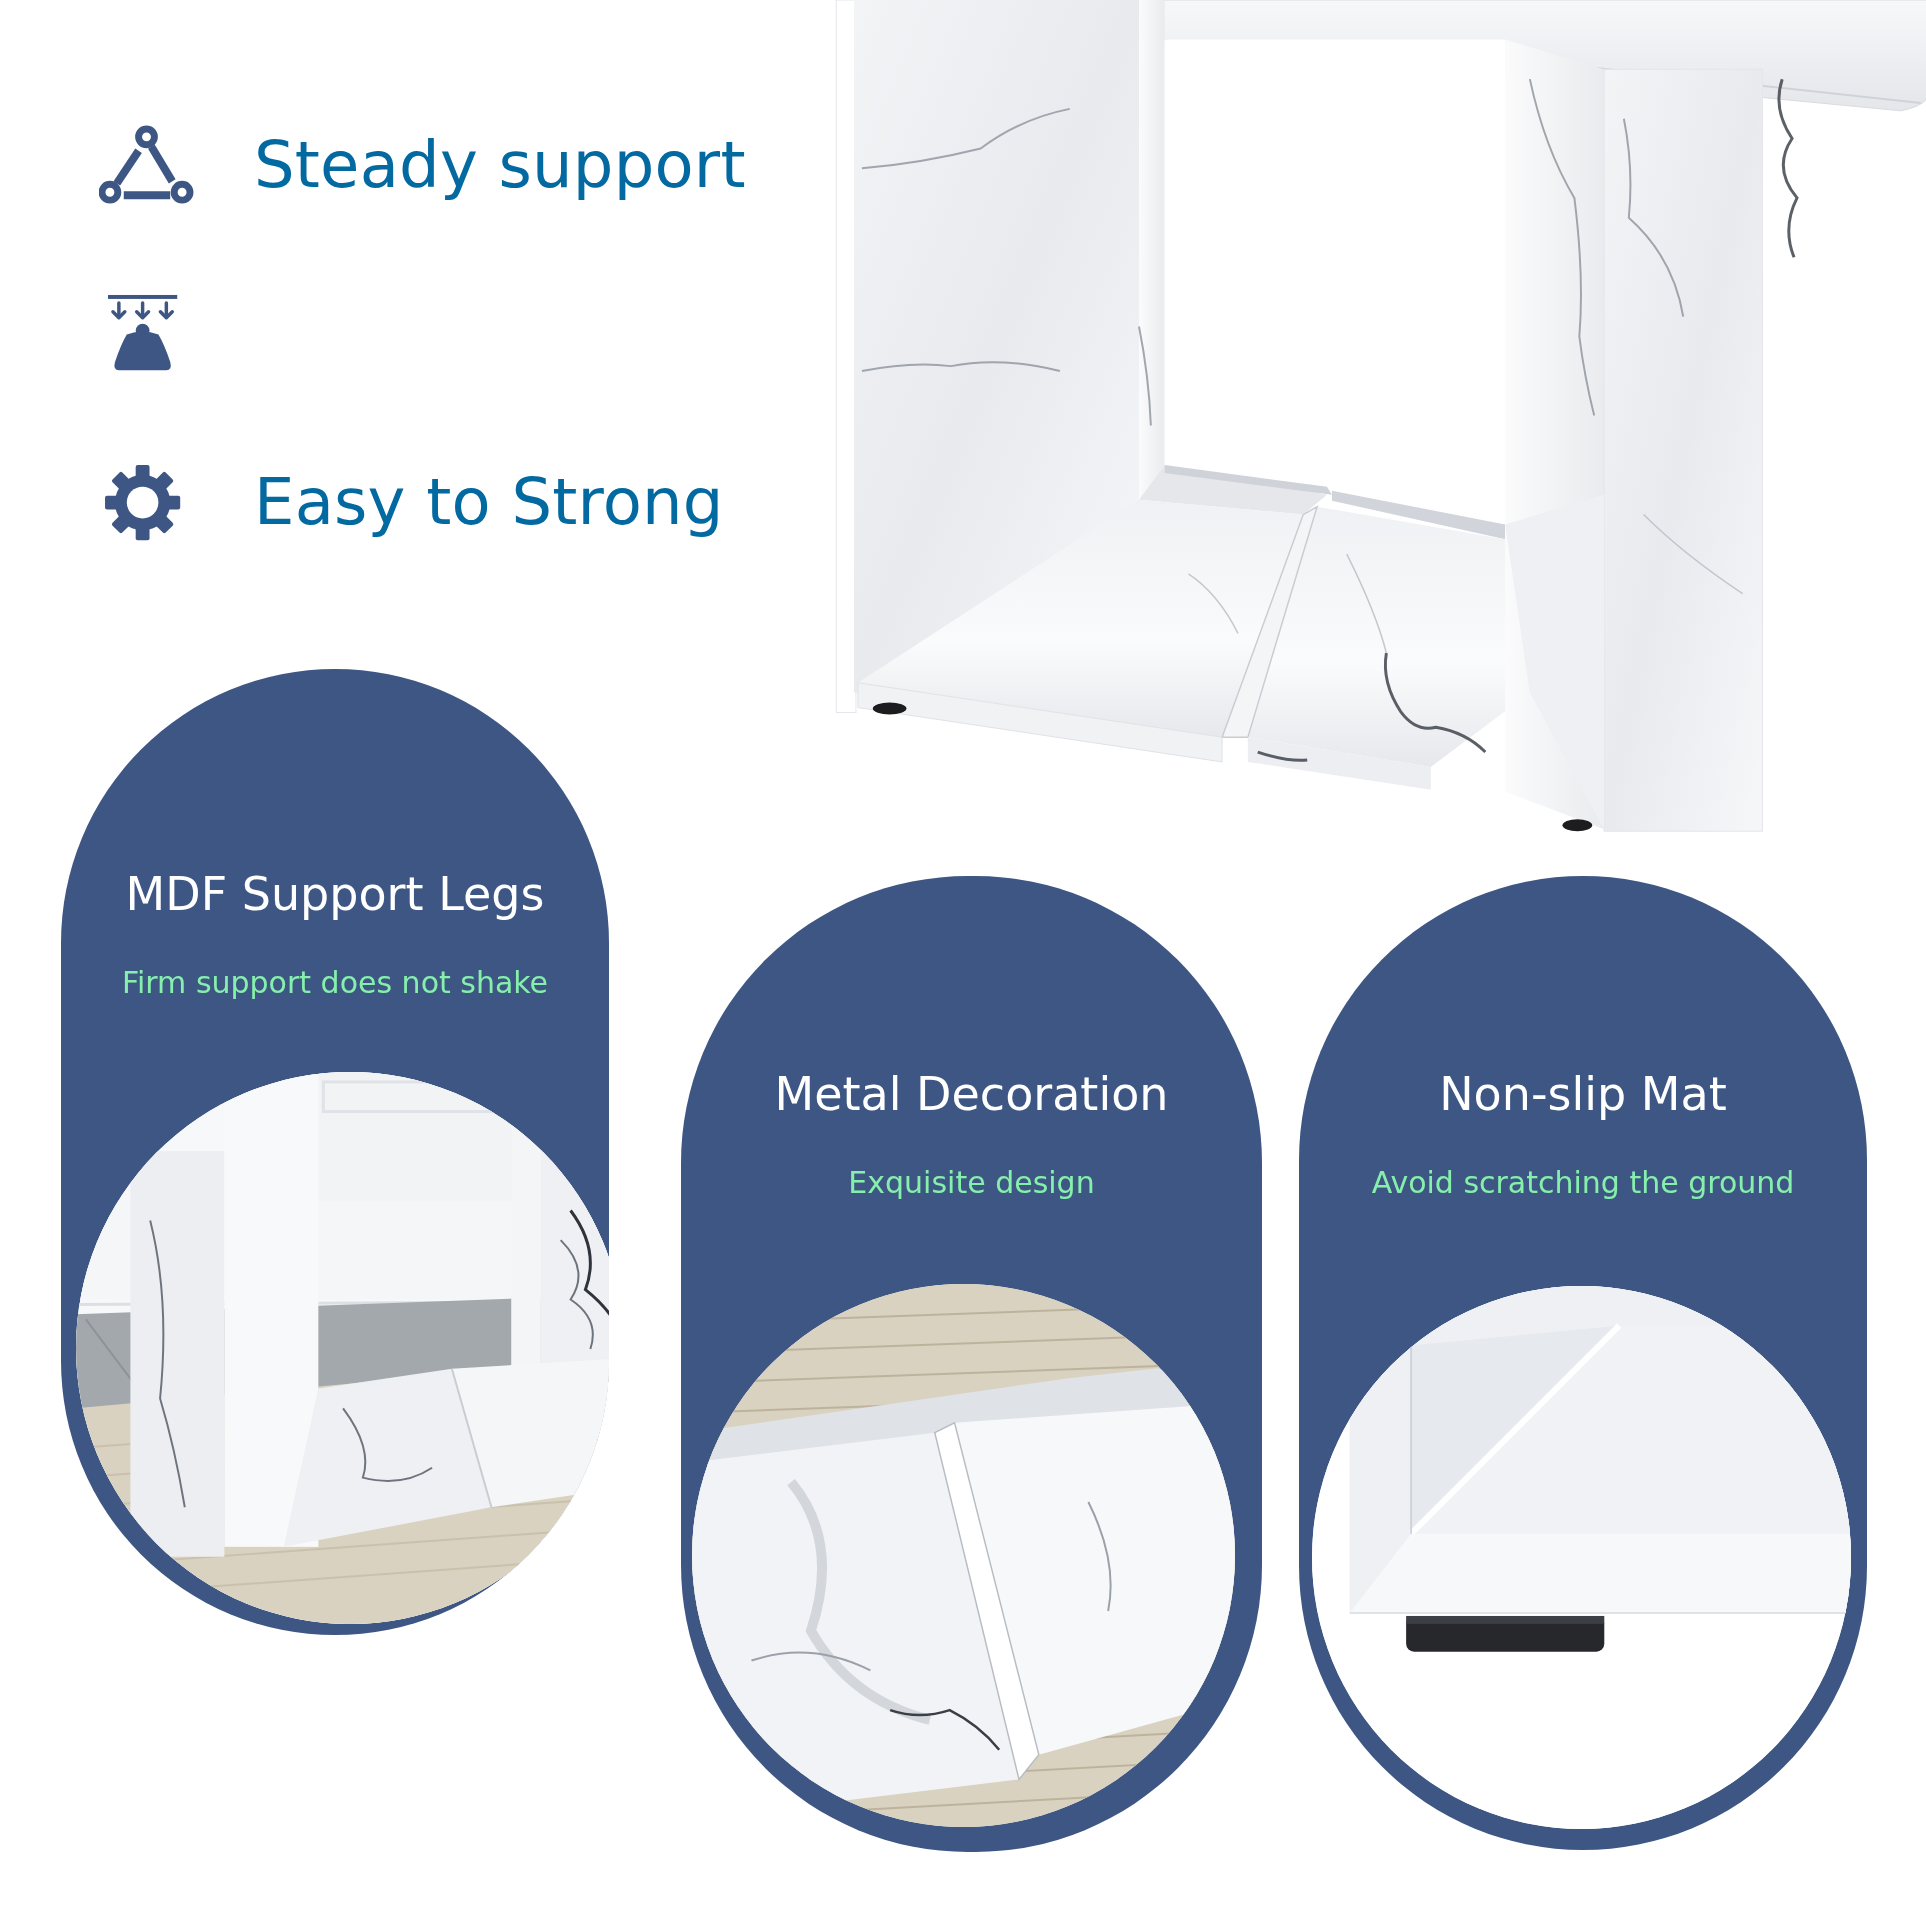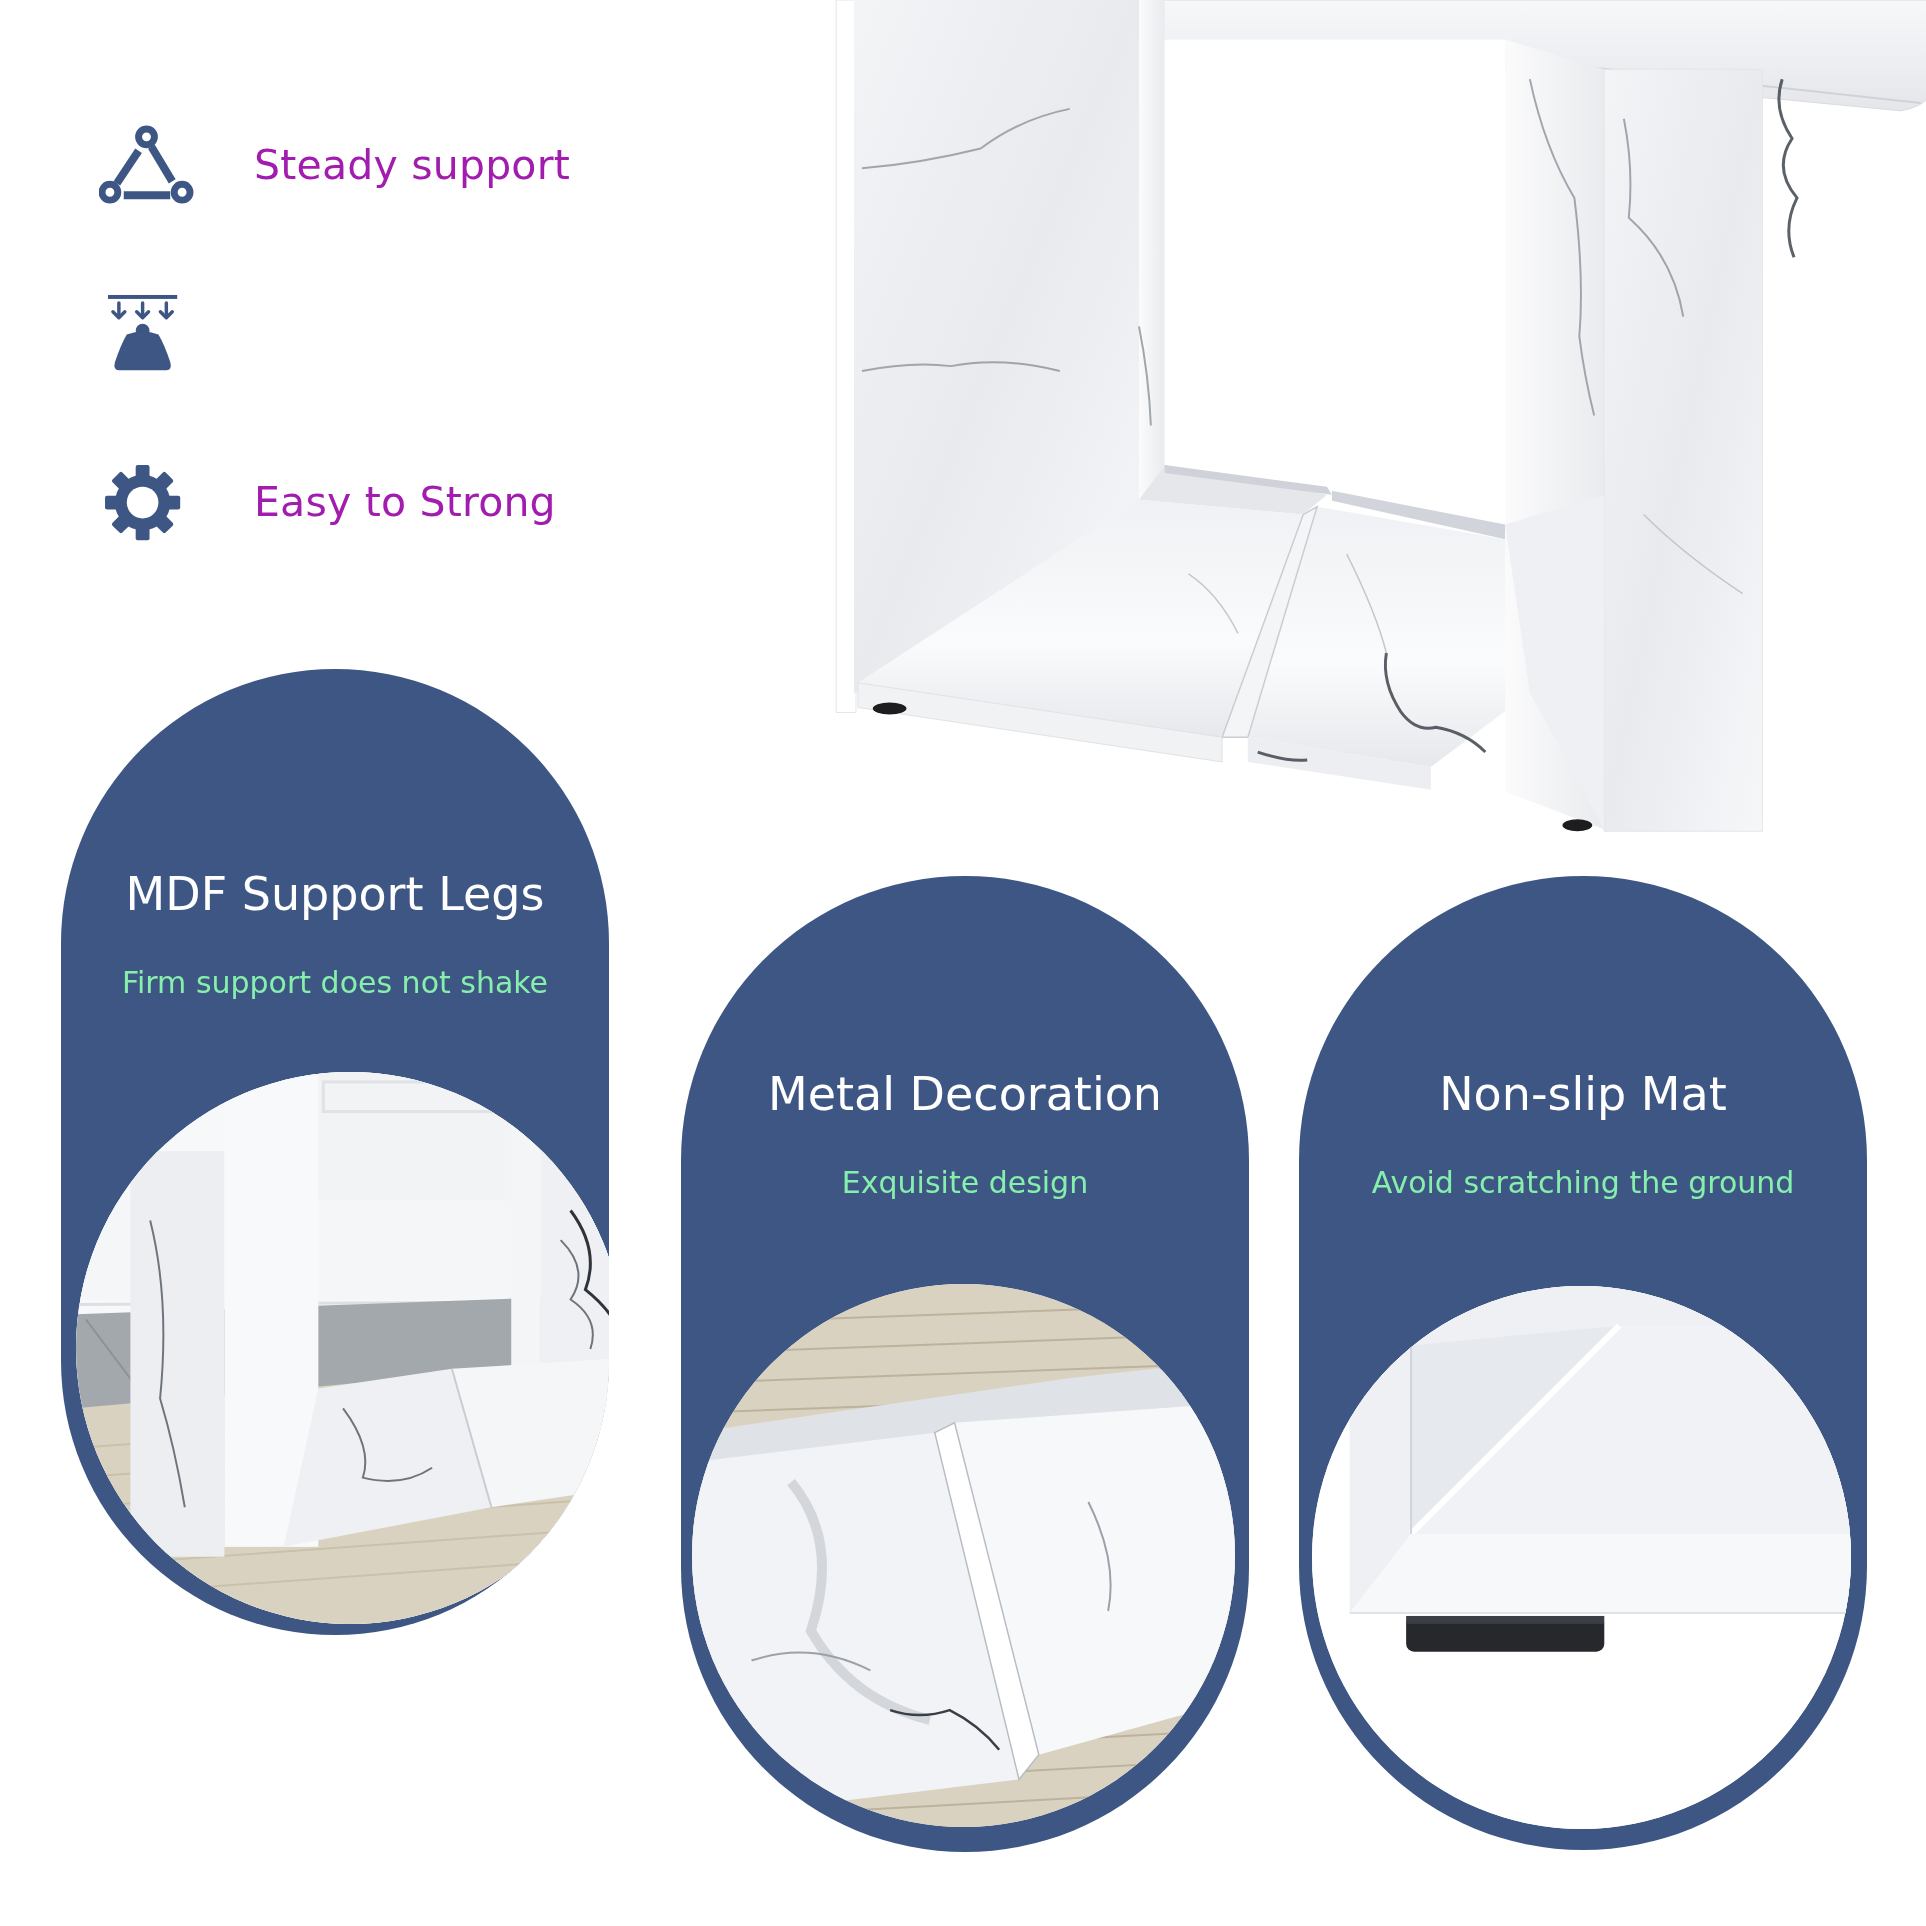--- a/index.html
+++ b/index.html
@@ -2,22 +2,22 @@
 <html><head>
 <meta charset="utf-8">
 <style>
   html, body { margin:0; padding:0; }
   body { width:1927px; height:1927px; background:#ffffff; position:relative; overflow:hidden;
          font-family:"DejaVu Sans", "Liberation Sans", sans-serif; }
 
   
   .feature { position:absolute; left:99px; height:89px; width:693px; }
   .feature .icon { position:absolute; left:0; top:0; width:95px; height:89px; }
-  .feature .label { position:absolute; left:155px; white-space:nowrap; color:#a21caf;
-                    font-size:41px; line-height:59px; letter-spacing:0.2px; }
+  .feature .label { position:absolute; left:155px; white-space:nowrap; color:#0369a1;
+                    font-size:64px; line-height:59px; letter-spacing:0.2px; }
 
   
   #product { position:absolute; left:822px; top:0; width:1105px; height:851px; }
 
   
   .pill { position:absolute; background:#3d5683; border-radius:287px; overflow:hidden; }
   .pill .title { position:absolute; left:0; right:0; text-align:center; color:#ffffff;
                  font-size:46px; line-height:55px; white-space:nowrap; }
   .pill .subtitle { position:absolute; left:0; right:0; text-align:center; color:#86efac;
                     font-size:30px; line-height:38px; white-space:nowrap; }
@@ -184,21 +184,21 @@
         <path d="M270 340 Q300 380 290 410 Q330 420 360 400"></path>
         <path d="M490 170 Q520 200 500 230 Q530 250 520 280"></path>
       </g>
       <g fill="none" stroke="#2f333a" stroke-width="3">
         <path d="M500 140 Q530 180 515 220 Q540 240 548 260"></path>
       </g>
     </svg>
   </div>
 </div>
 
-<div class="pill" style="left:681px; top:876px; width:568px; height:976px;">
+<div class="pill" style="left:681px; top:876px; width:568px; height:976px;padding-left:13px;">
   <div class="title" style="top:191px;">Metal Decoration</div>
   <div class="subtitle" style="top:288px;">Exquisite design</div>
   <div class="photo" style="left:11px; top:408px; width:543px; height:543px;">
     <svg viewBox="0 0 548 548" preserveAspectRatio="none">
       <rect width="548" height="548" fill="#d9d2c0"></rect>
       <g stroke="#bdb39c" stroke-width="2">
         <line x1="0" y1="40" x2="548" y2="20"></line>
           <line x1="0" y1="70" x2="548" y2="50"></line>
         <line x1="0" y1="100" x2="548" y2="80"></line>
           <line x1="0" y1="130" x2="548" y2="110"></line>

